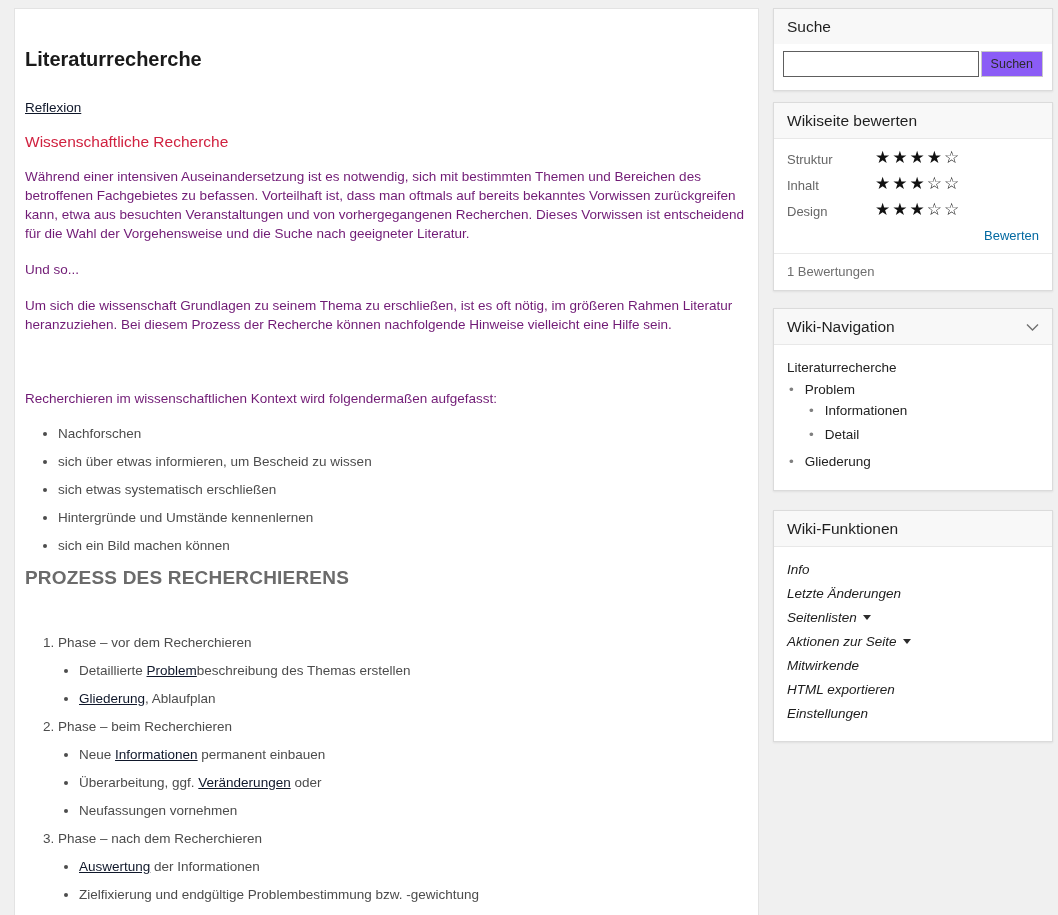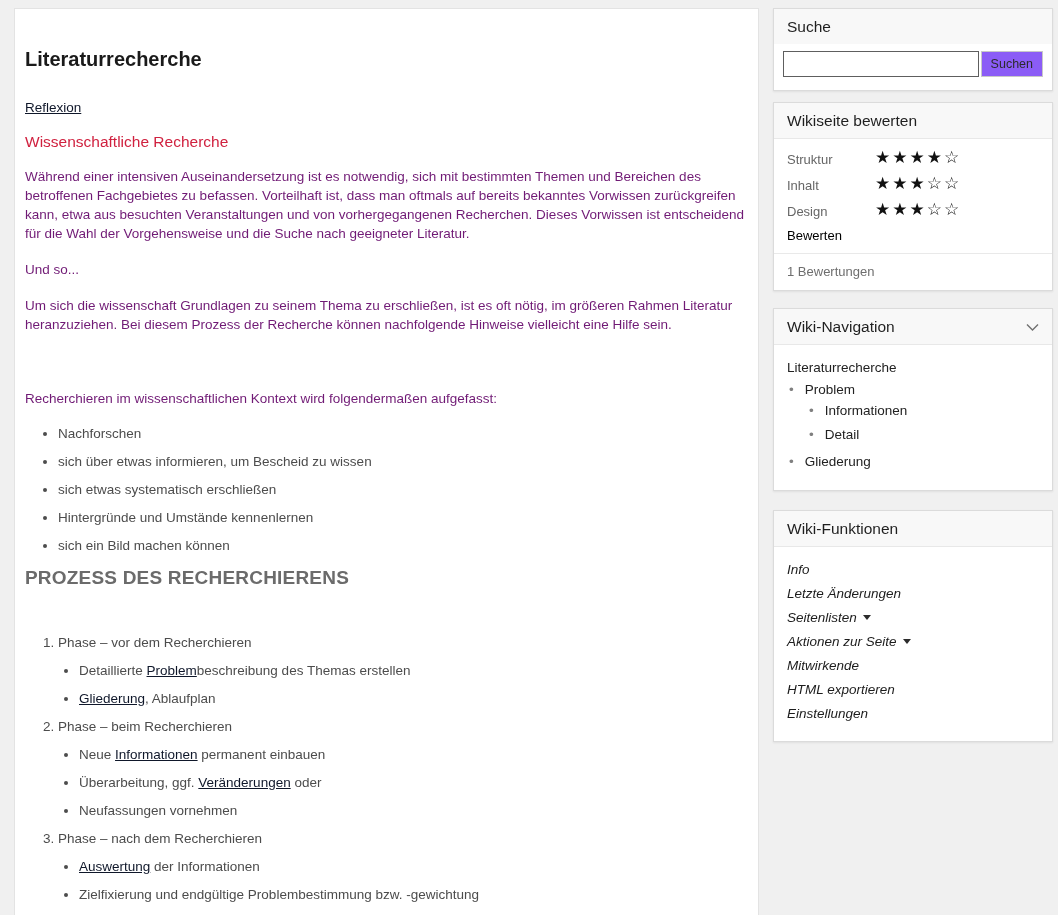--- a/index.html
+++ b/index.html
@@ -54,21 +54,21 @@
   }
   .search-body button {
     height:26px; margin-left:2px; padding:0 9px; background:#8b5cf6;
     border:1px solid #c8c8c8; font-size:12.5px; font-family:inherit; color:#2b2b2b; cursor:pointer;
   }
 
   .rating-body { padding:10px 13px 6px; }
   .rating-row { display:flex; align-items:flex-end; margin-bottom:8px; }
   .rating-label { width:88px; font-size:13px; color:#666; }
   .stars { font-size:17px; line-height:18px; letter-spacing:2px; color:#111; cursor:pointer; }
-  .rate-btn { text-align:left; font-size:13px; color:#000000; margin:9px 0 10px; cursor:pointer; }
+  .rate-btn { text-align:right; font-size:13px; color:#0369a1; margin:9px 0 10px; cursor:pointer; }
   .count-wrap { border-top:1px solid #e9e9e9; margin:0 -13px; padding:8px 13px 4px; }
   .count-text { font-size:13px; color:#6e6e6e; }
 
   .nav-body { padding:12px 13px 16px; font-size:13.5px; color:#222; }
   .nav-root { padding:3px 0; cursor:pointer; }
   ul.navtree { list-style:none; margin:0; padding:0 0 0 2px; }
   ul.navtree li { padding:3px 0; line-height:18px; cursor:pointer; }
   ul.navtree li::before { content:"•"; color:#808080; margin-right:11px; }
   ul.navtree ul { list-style:none; margin:0; padding:0 0 0 20px; }
 

